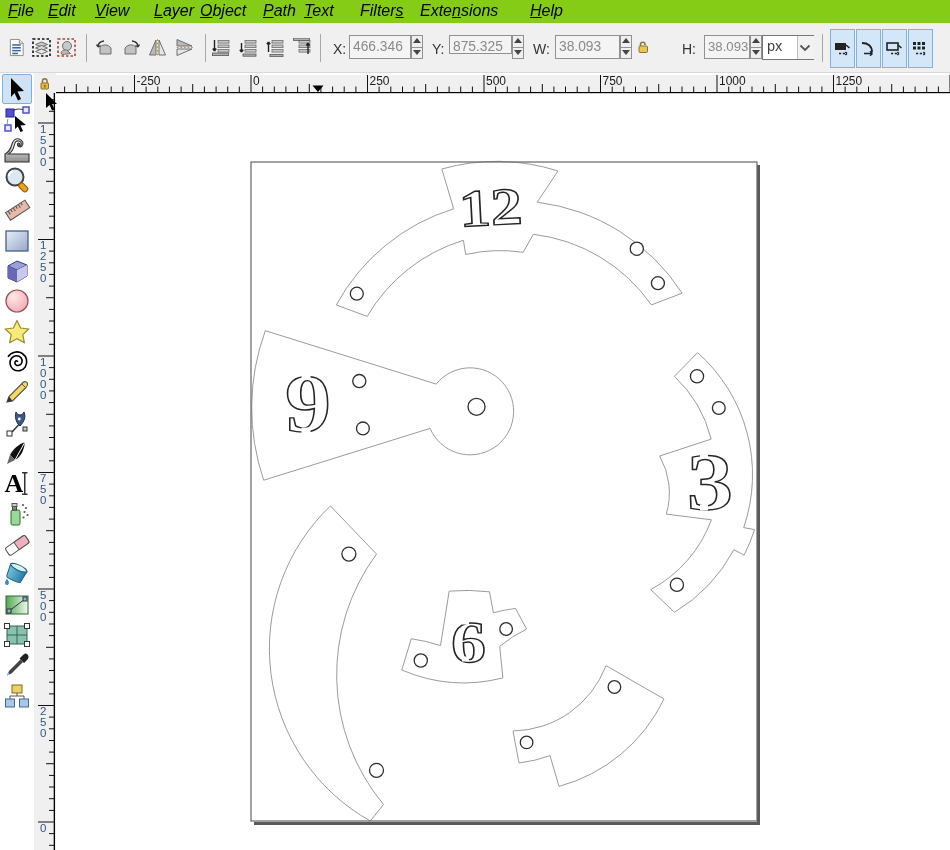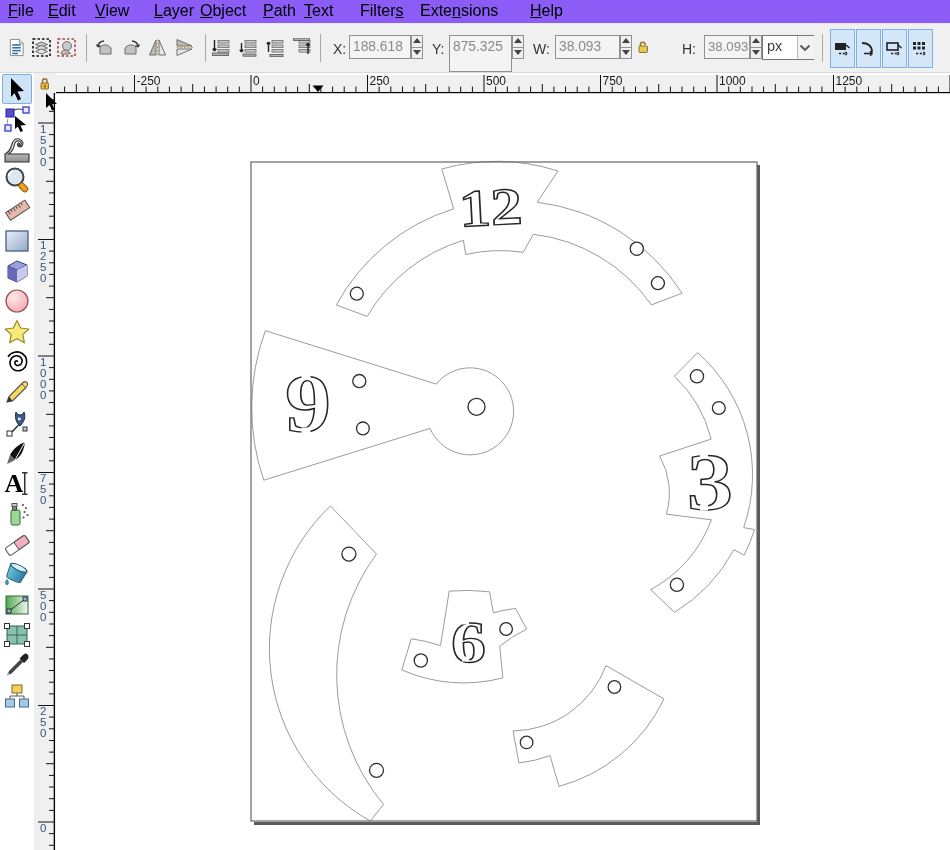--- a/index.html
+++ b/index.html
@@ -1,15 +1,15 @@
 <!DOCTYPE html>
 <html><head><meta charset="utf-8"><style>
 * { margin:0; padding:0; box-sizing:content-box; }
 html,body { width:950px; height:850px; overflow:hidden; background:#fff; font-family:"Liberation Sans", sans-serif; }
-#menubar { position:absolute; left:0; top:0; width:950px; height:23px; background:#8b5cf6; border-bottom:1px solid #e8e8e8; }
+#menubar { position:absolute; left:0; top:0; width:950px; height:23px; background:#84cc16; border-bottom:1px solid #e8e8e8;font-style:italic; }
 .mi { position:absolute; top:0; height:23px; line-height:22px; font-size:16px; color:#000; }
 .mn { text-decoration:underline; }
 #toolbar { position:absolute; left:0; top:24px; width:950px; height:48px; background:#f0f0f0; border-bottom:1px solid #d9d9d9; }
 #corner { position:absolute; left:0; top:73px; width:56px; height:20px; background:#f0f0f0; }
 #palette { position:absolute; left:0; top:73px; width:34px; height:777px; background:#fff; }
 #sel { position:absolute; left:2px; top:74px; width:30px; height:30px; background:#cfe3f7; border:1px solid #7fb0dc; border-radius:2px; box-sizing:border-box; }
 #vruler { position:absolute; left:34px; top:93px; width:22px; height:757px; background:#f0f0f0; }
 #hruler { position:absolute; left:56px; top:75px; width:894px; height:18px; background:#f0f0f0; }
 #canvas { position:absolute; left:56px; top:93px; width:894px; height:757px; background:#fff; }
 </style></head>
@@ -94,27 +94,27 @@
   </svg>
 <svg style="position:absolute;left:293px;top:38px" width="19" height="19" viewBox="0 0 19 19">
     <rect x="6" y="2.5" width="11" height="2.6" fill="#c6c6c6" stroke="#6e6e6e" stroke-width="0.8"></rect>
     <rect x="6" y="7" width="11" height="2.6" fill="#c6c6c6" stroke="#6e6e6e" stroke-width="0.8"></rect>
     <rect x="6" y="11.5" width="11" height="2.6" fill="#c6c6c6" stroke="#6e6e6e" stroke-width="0.8"></rect>
     <path d="M15 16 L15 5 M15 5 L13.3 7.5 M15 5 L16.7 7.5" stroke="#222" stroke-width="1.4" fill="none"></path>
     <rect x="0.5" y="0" width="16" height="2.4" fill="#b0b0b0" stroke="#555" stroke-width="0.8"></rect>
   </svg>
 <div style="position:absolute;left:320px;top:34px;width:1px;height:28px;background:#a8a8a8"></div>
 <div style="position:absolute;left:333px;top:41px;font-size:14px;color:#333">X:</div>
-<div style="position:absolute;left:349px;top:35px;width:62px;height:24px;background:#f4f4f4;border:1px solid #919191;box-sizing:border-box;font-size:13.8px;color:#8a8a8a;line-height:22px;padding-left:3px;overflow:hidden;white-space:nowrap">188.618</div>
+<div style="position:absolute;left:349px;top:35px;width:62px;height:24px;background:#f4f4f4;border:1px solid #919191;box-sizing:border-box;font-size:13.8px;color:#8a8a8a;line-height:22px;padding-left:3px;overflow:hidden;white-space:nowrap">466.346</div>
 <div style="position:absolute;left:411px;top:35px;width:12px;height:24px;background:#efefef;border:1px solid #919191;box-sizing:border-box"></div>
 <div style="position:absolute;left:413px;top:37.5px;width:0;height:0;border-left:4px solid transparent;border-right:4px solid transparent;border-bottom:5.5px solid #444"></div>
 <div style="position:absolute;left:411px;top:46.5px;width:12px;height:1px;background:#919191"></div>
 <div style="position:absolute;left:413px;top:50px;width:0;height:0;border-left:4px solid transparent;border-right:4px solid transparent;border-top:5.5px solid #444"></div>
 <div style="position:absolute;left:432px;top:41px;font-size:14px;color:#333">Y:</div>
-<div style="position:absolute;left:449px;top:35px;width:63px;height:37px;background:#f4f4f4;border:1px solid #919191;box-sizing:border-box;font-size:13.8px;color:#8a8a8a;line-height:22px;padding-left:3px;overflow:hidden;white-space:nowrap">875.325</div>
+<div style="position:absolute;left:449px;top:35px;width:63px;height:19px;background:#f4f4f4;border:1px solid #919191;box-sizing:border-box;font-size:13.8px;color:#8a8a8a;line-height:22px;padding-left:3px;overflow:hidden;white-space:nowrap">875.325</div>
 <div style="position:absolute;left:512px;top:35px;width:12px;height:24px;background:#efefef;border:1px solid #919191;box-sizing:border-box"></div>
 <div style="position:absolute;left:514px;top:37.5px;width:0;height:0;border-left:4px solid transparent;border-right:4px solid transparent;border-bottom:5.5px solid #444"></div>
 <div style="position:absolute;left:512px;top:46.5px;width:12px;height:1px;background:#919191"></div>
 <div style="position:absolute;left:514px;top:50px;width:0;height:0;border-left:4px solid transparent;border-right:4px solid transparent;border-top:5.5px solid #444"></div>
 <div style="position:absolute;left:533px;top:41px;font-size:14px;color:#333">W:</div>
 <div style="position:absolute;left:555px;top:35px;width:65px;height:24px;background:#f4f4f4;border:1px solid #919191;box-sizing:border-box;font-size:13.8px;color:#8a8a8a;line-height:22px;padding-left:3px;overflow:hidden;white-space:nowrap">38.093</div>
 <div style="position:absolute;left:620px;top:35px;width:12px;height:24px;background:#efefef;border:1px solid #919191;box-sizing:border-box"></div>
 <div style="position:absolute;left:622px;top:37.5px;width:0;height:0;border-left:4px solid transparent;border-right:4px solid transparent;border-bottom:5.5px solid #444"></div>
 <div style="position:absolute;left:620px;top:46.5px;width:12px;height:1px;background:#919191"></div>
 <div style="position:absolute;left:622px;top:50px;width:0;height:0;border-left:4px solid transparent;border-right:4px solid transparent;border-top:5.5px solid #444"></div>

